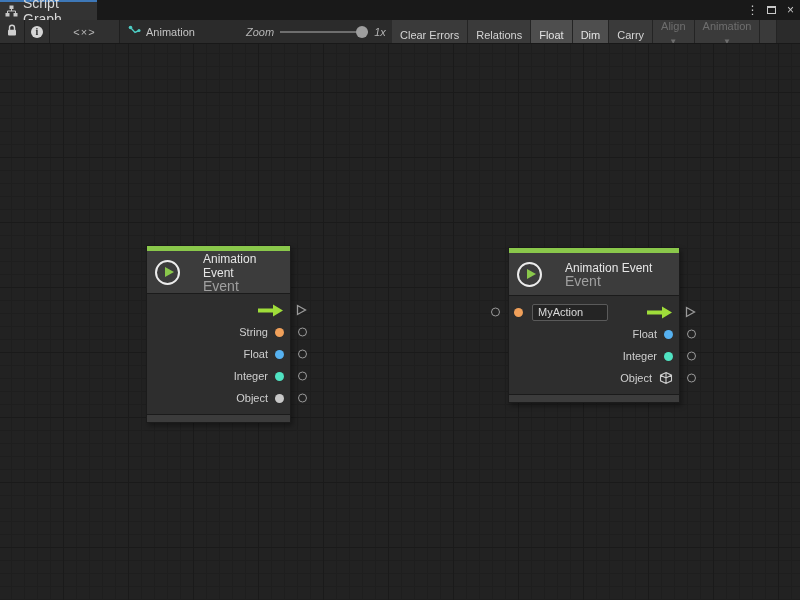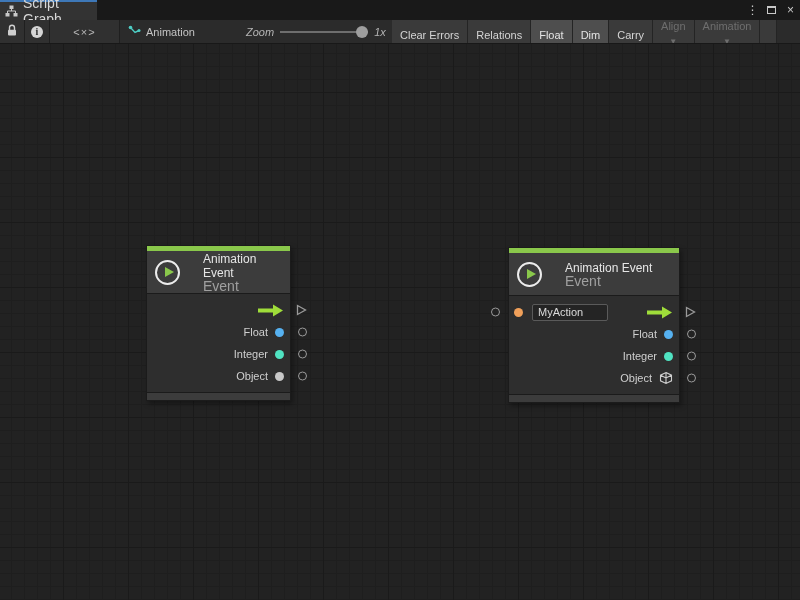--- a/index.html
+++ b/index.html
@@ -191,20 +191,27 @@
                 <polygon points="0,4.5 15,4.5 15,0.5 25,6.5 15,12.5 15,8.5 0,8.5" fill="#9fdd3a"></polygon>
               </svg>
             </span>
             <span class="ext ext-r">
               <svg width="11" height="12" viewBox="0 0 11 12">
                 <polygon points="1.5,1.5 9.5,6 1.5,10.5" fill="none" stroke="#9a9a9a" stroke-width="1.3"></polygon>
               </svg>
             </span>
           </div>
           <div class="row">
+            <span class="plabel">String</span>
+            <span class="pdot" style="background: rgb(240, 160, 90);"></span>
+            <span class="ext ext-r">
+              <span class="pcircle"></span>
+            </span>
+          </div>
+          <div class="row">
             <span class="plabel">Float</span>
             <span class="pdot" style="background: rgb(86, 177, 240);"></span>
             <span class="ext ext-r">
               <span class="pcircle"></span>
             </span>
           </div>
           <div class="row">
             <span class="plabel">Integer</span>
             <span class="pdot" style="background: rgb(80, 227, 194);"></span>
             <span class="ext ext-r">

